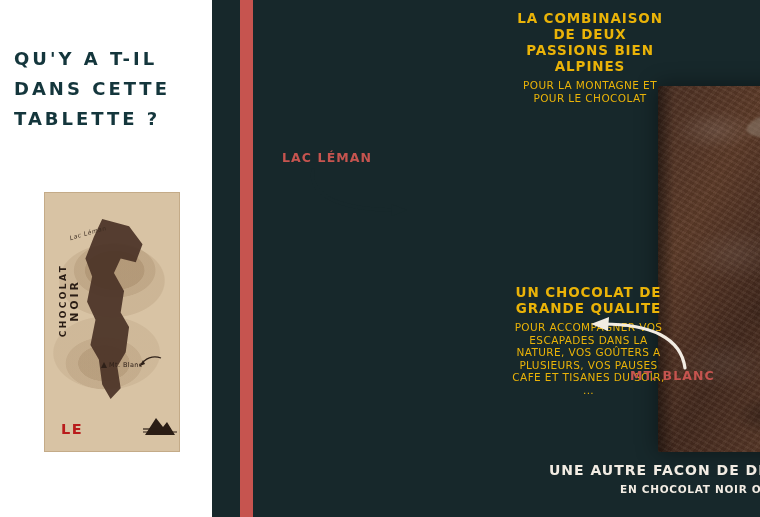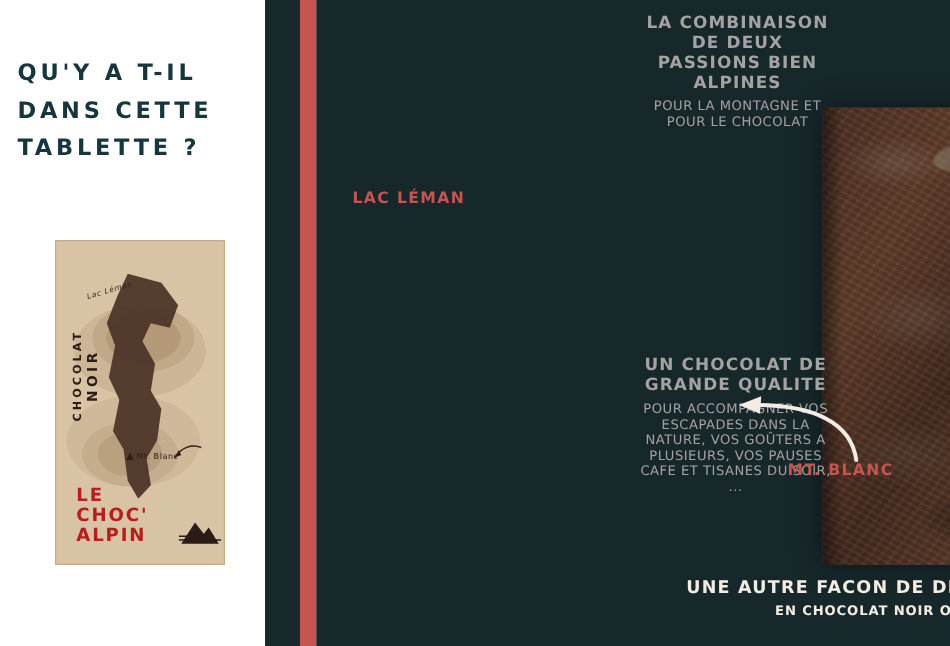--- a/index.html
+++ b/index.html
@@ -195,21 +195,21 @@
     transform: rotate(-12deg);
     filter: blur(1px);
   }
   .choc-edge-l {
     position: absolute;
     left: 0; top: 0; bottom: 0; width: 16px;
     background: linear-gradient(90deg, rgba(0,0,0,.45), rgba(0,0,0,0));
   }
 
   
-  .blk { position: absolute; color: #a3a3a3; }
+  .blk { position: absolute; color: #eab308; }
   .blk h3 {
     margin: 0 0 5px 0;
     font-size: 13.5px;
     font-weight: bold;
     letter-spacing: .9px;
     line-height: 16px;
     text-transform: uppercase;
   }
   .blk p {
     margin: 0;
@@ -276,21 +276,20 @@
         <path d="M3 11 L8 9 L6 5 Z" fill="#2e2018"></path>
       </svg>
 
       <div class="pack-side-text">
         <span>CHOCOLAT</span>
         <span class="noir">NOIR</span>
       </div>
 
       <div class="pack-logo">
         <div class="l1">LE</div>
-        <div class="l2">CHOC' ALPIN</div>
       </div>
       <svg class="pack-logo-mtn" viewBox="0 0 34 24">
         <path d="M2 22 L13 5 L20 14 L24 9 L32 22 Z" fill="#2a1d15"></path>
         <path d="M0 19 H34" stroke="#2a1d15" stroke-width="1.2"></path>
         <path d="M0 16 H28" stroke="#2a1d15" stroke-width="1.2"></path>
       </svg>
     </div>
   </div>
 
   <div class="bar-dark"></div>

